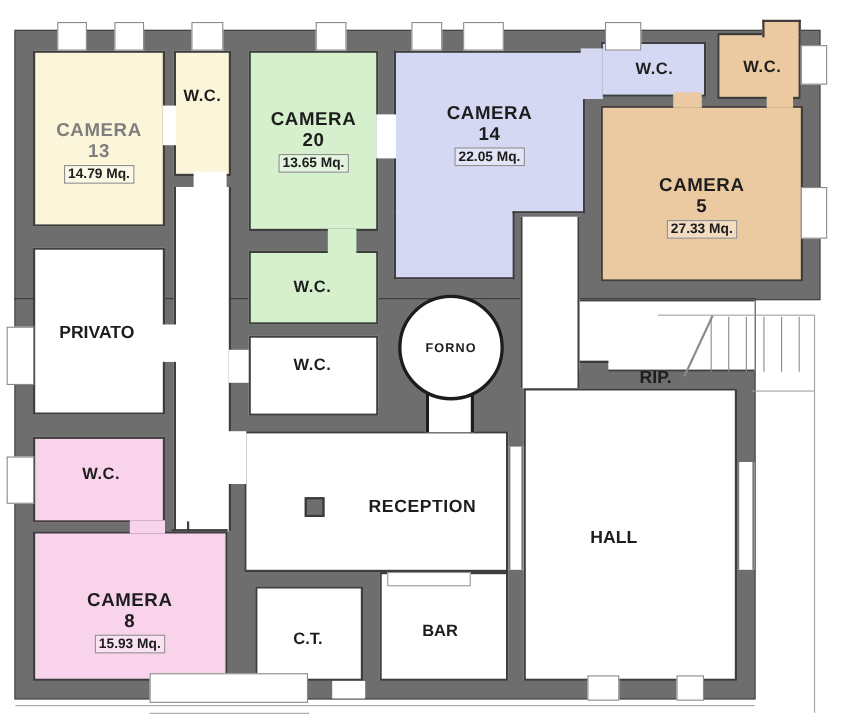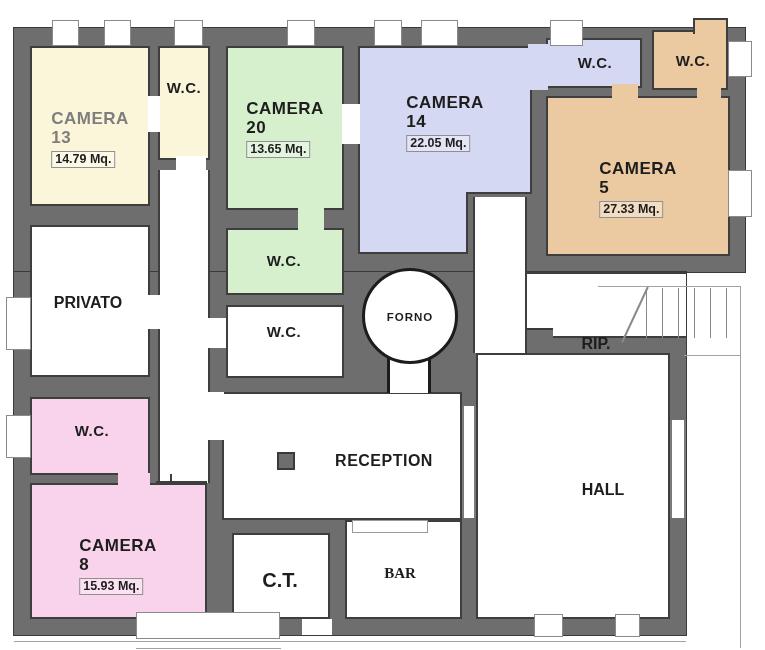--- a/index.html
+++ b/index.html
@@ -6,21 +6,21 @@
   #plan{position:relative;width:765px;height:650px;background:#ffffff;overflow:hidden;
         font-family:"Liberation Sans",sans-serif;}
   .abs{position:absolute;}
   .slab{position:absolute;background:#6E6E6E;box-shadow:0 0 0 1px #3a3a3a;}
   .room{position:absolute;border:2px solid #3e3e3e;box-sizing:border-box;}
   .gap{position:absolute;z-index:3;}
   .open{position:absolute;background:#ffffff;border-left:2px solid #7a7a7a;border-right:2px solid #7a7a7a;box-sizing:border-box;z-index:4;}
   .win{position:absolute;background:#ffffff;border:1px solid #8a8a8a;box-sizing:border-box;z-index:6;}
   .tline{position:absolute;background:#a2a2a2;z-index:5;}
   .stair{position:absolute;background:#8a8a8a;z-index:5;}
-  .lbl{position:absolute;transform:translateX(-50%);text-align:left;font-weight:bold;color:#1d1d1d;z-index:10;white-space:nowrap;}
+  .lbl{position:absolute;transform:translateX(-50%);text-align:center;font-weight:bold;color:#1d1d1d;z-index:10;white-space:nowrap;}
   .nm{font-size:17px;line-height:19px;letter-spacing:.5px;}
   .mq{margin-top:2px;}
   .mq span{display:inline-block;border:1px solid #8f8f8f;padding:0 3px;font-size:12.5px;line-height:15px;font-weight:bold;color:#1d1d1d;background:rgba(255,255,255,.35);}
   .wc{font-size:15px;line-height:17px;letter-spacing:.5px;}
   .muted .nm{color:#7e7e7e;}.z3{z-index:3}.z4{z-index:4}.z5{z-index:5}
 </style>
 </head>
 <body>
 
 <div id="plan">
@@ -153,23 +153,23 @@
     <div class="wc">W.C.</div>
   </div>
   <div class="lbl" style="left:118px;top:536px;">
     <div class="nm">CAMERA</div>
     <div class="nm">8</div>
     <div class="mq"><span>15.93 Mq.</span></div>
   </div>
   <div class="lbl" style="left:384px;top:452px;">
     <div style="font-size:16px;line-height:18px;letter-spacing:.5px;">RECEPTION</div>
   </div>
-  <div class="lbl" style="left:558px;top:481px;margin-left:45px;">
+  <div class="lbl" style="left:558px;top:481px;">
     <div style="font-size:16px;line-height:18px;">HALL</div>
   </div>
   <div class="lbl" style="left:280px;top:572px;">
-    <div style="font-size:20px;line-height:17px;">C.T.</div>
+    <div style="font-size:15px;line-height:17px;">C.T.</div>
   </div>
-  <div class="lbl" style="left:400px;top:565px;font-family:Liberation Serif, serif;">
+  <div class="lbl" style="left:400px;top:565px;">
     <div style="font-size:15px;line-height:17px;">BAR</div>
   </div>
 
 </div>
 
 </body></html>

